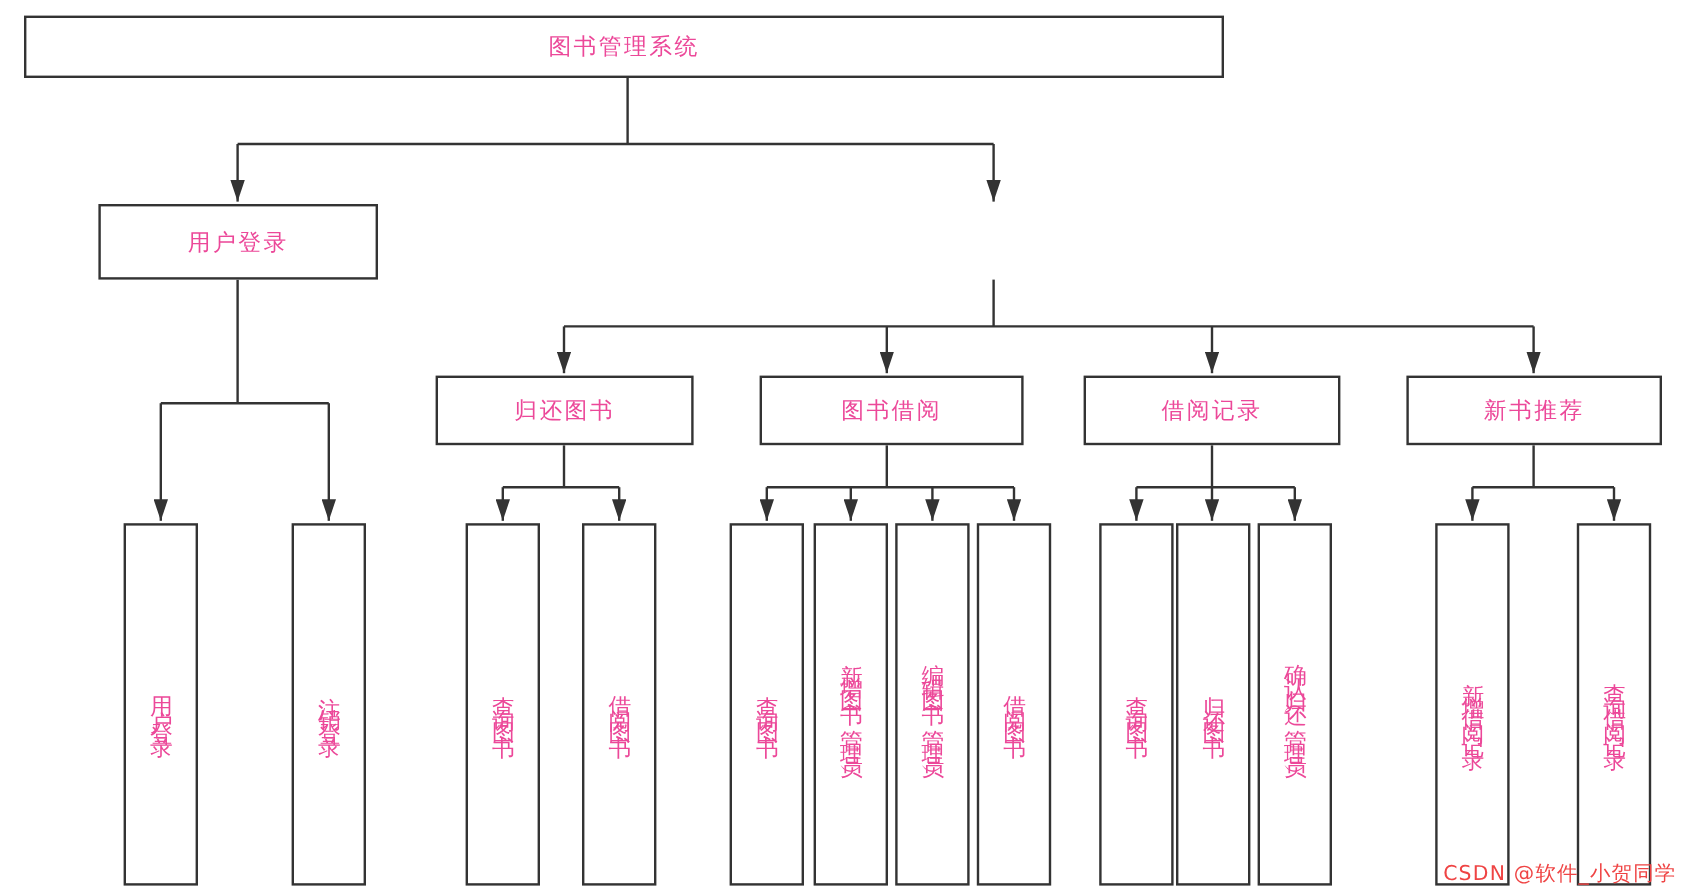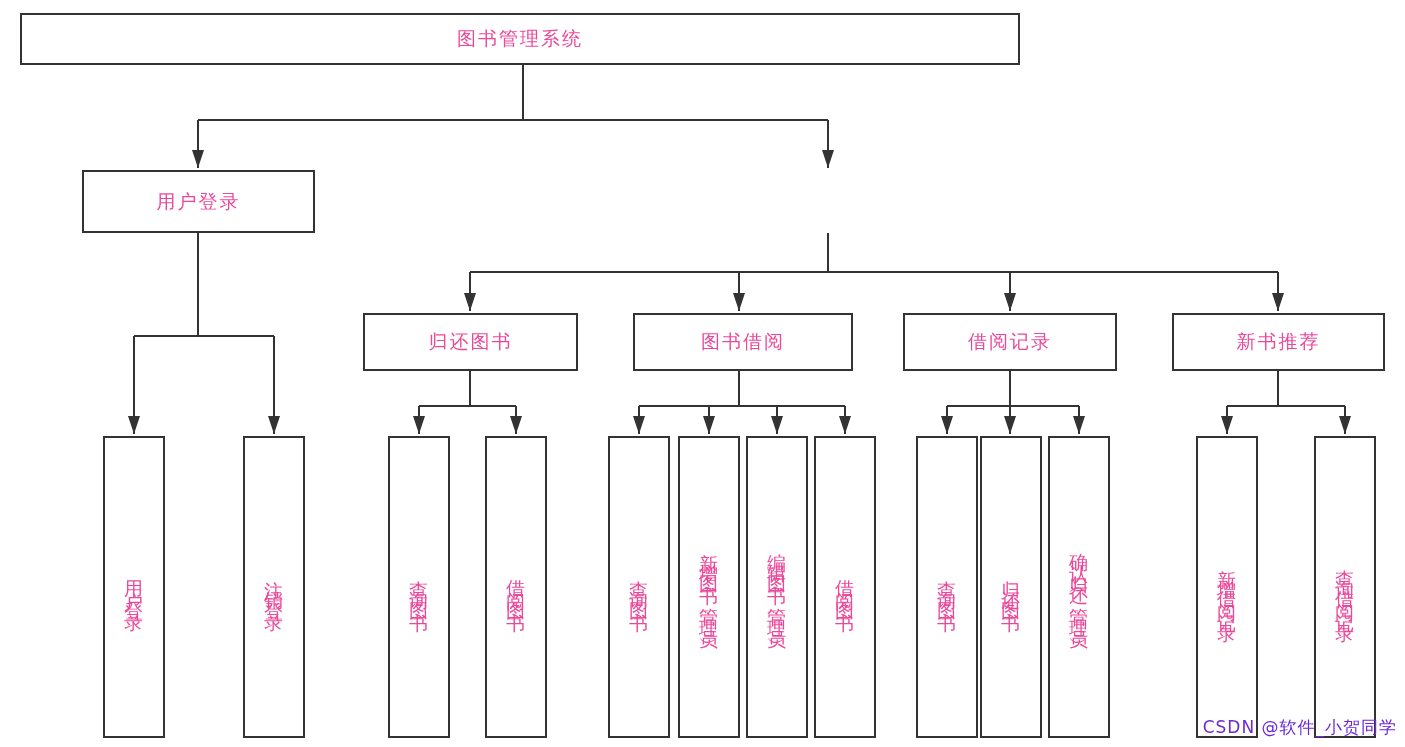--- a/index.html
+++ b/index.html
@@ -45,21 +45,21 @@
     writing-mode: vertical-rl;
     letter-spacing: 11px;
     line-height: 1;
     white-space: nowrap;
   }
   .watermark {
     position: absolute;
     right: 8px;
     top: 716px;
     font-size: 17px;
-    color: #6d28d9;
+    color: #ef4444;
     letter-spacing: 1px;
     white-space: nowrap;
   }
 </style>
 </head>
 <body>
 
 <div class="canvas">
 
   <svg class="connector-layer" viewBox="0 0 1405 747" xmlns="http://www.w3.org/2000/svg">

